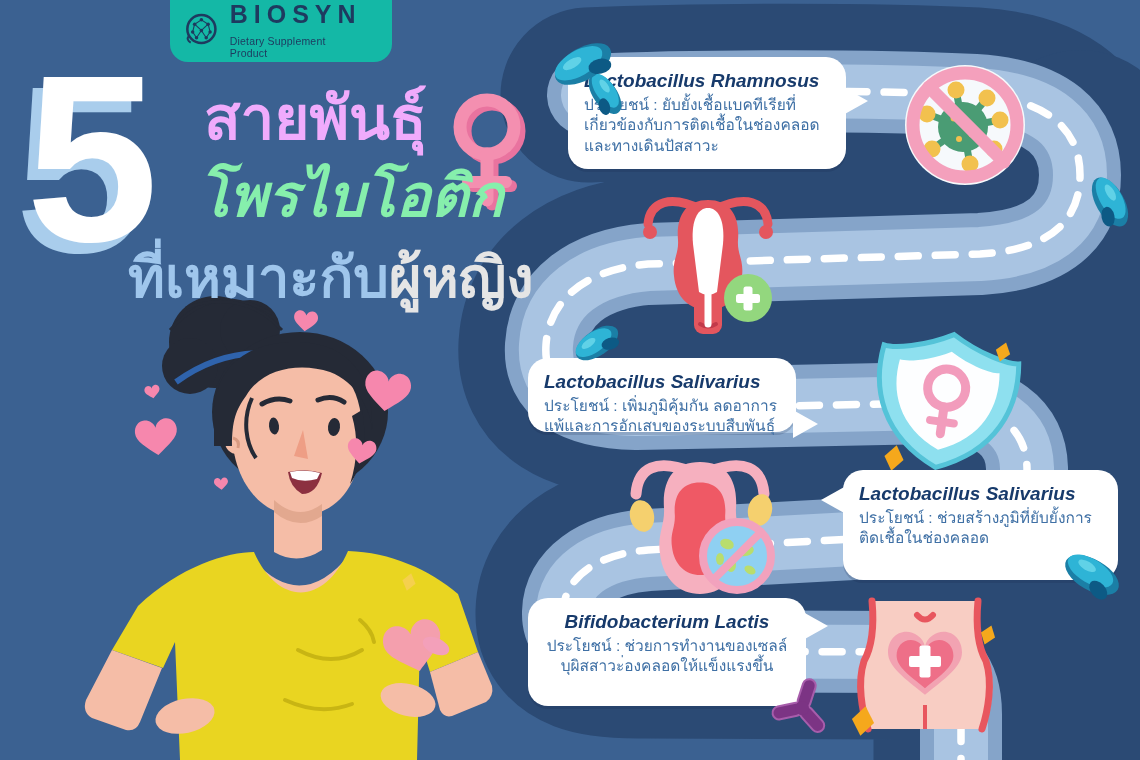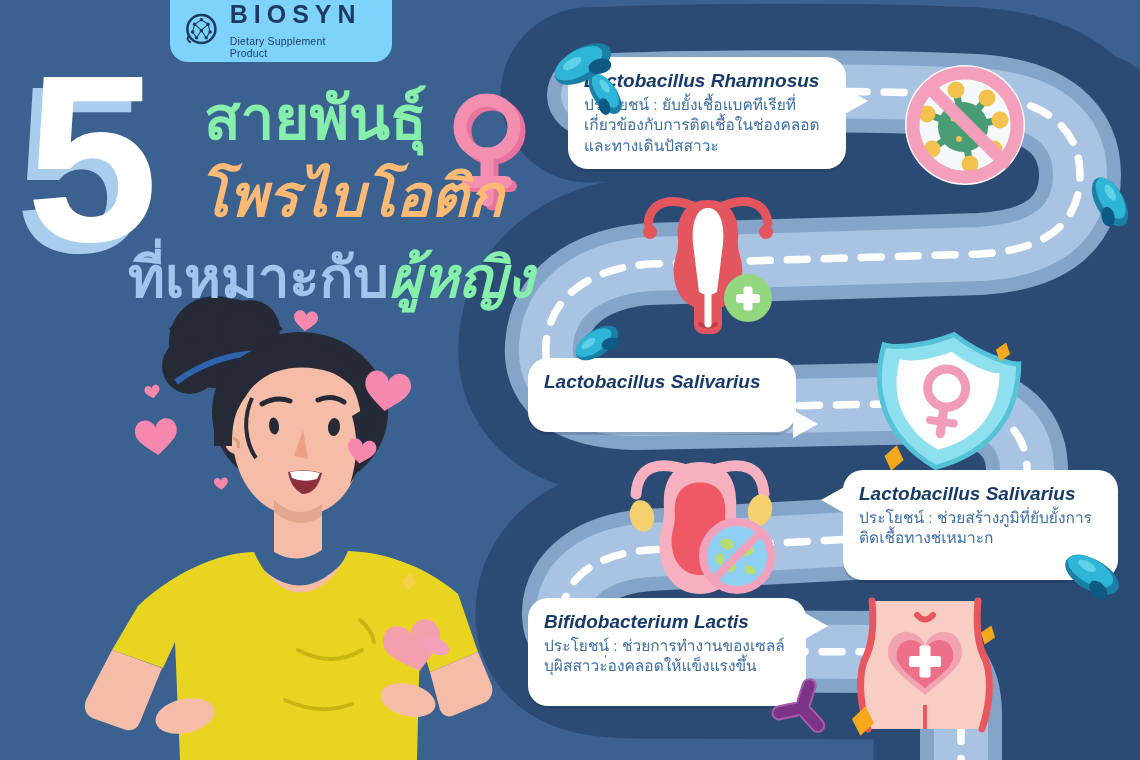--- a/index.html
+++ b/index.html
@@ -2,35 +2,35 @@
 <html><head>
 <meta charset="utf-8">
 <style>
   html,body{margin:0;padding:0;background:#222;}
   .stage{position:relative;width:1140px;height:760px;overflow:hidden;background:#3b6191;
          font-family:"Liberation Sans","DejaVu Sans",sans-serif;}
   .stage svg.base{position:absolute;left:0;top:0;z-index:0;}
   .stage svg.over{position:absolute;left:0;top:0;z-index:3;pointer-events:none;}
 
   
-  .logo{position:absolute;left:170px;top:0;width:222px;height:62px;background:#7dd3fc;
+  .logo{position:absolute;left:170px;top:0;width:222px;height:62px;background:#14b8a6;
         border-radius:0 0 18px 18px;display:flex;align-items:center;gap:9px;
         padding:4px 30px 6px 12px;box-sizing:border-box;z-index:4;}
   .logo-name{font-size:25px;font-weight:800;letter-spacing:6px;color:#1e3a5f;line-height:1;}
   .logo-tag{font-size:10.5px;color:#1e3a5f;margin-top:8px;letter-spacing:.2px;}
 
   
   .big5{position:absolute;left:26px;top:40px;font-size:238px;font-weight:700;color:#fff;
         line-height:1;z-index:4;text-shadow:-11px 11px 0 #a9cdec;}
   .hl{position:absolute;z-index:4;white-space:nowrap;line-height:1.15;}
-  .hl1{left:204px;top:84px;font-size:60px;color:#86efac;font-weight:600;}
-  .hl2{left:198px;top:163px;font-size:58px;color:#fdba74;font-weight:800;font-style:italic;}
+  .hl1{left:204px;top:84px;font-size:60px;color:#f0abfc;font-weight:600;}
+  .hl2{left:198px;top:163px;font-size:58px;color:#86efac;font-weight:800;font-style:italic;}
   .hl3{left:128px;top:246px;font-size:56px;font-weight:700;}
   .hl3 .soft{color:#9fc6ec;text-align:right;}
-  .hl3 .strong{color:#86efac;font-style:italic;}
+  .hl3 .strong{color:#e5e5e5;}
 
   
   .callout{position:absolute;background:#fff;border-radius:20px;z-index:2;
            padding:13px 16px 10px;box-sizing:border-box;
            box-shadow:0 3px 0 rgba(20,40,70,.18);}
   .c-title{font-size:19px;font-weight:800;font-style:italic;color:#173a6b;margin-bottom:3px;
            white-space:nowrap;}
   .c-body{font-size:15.5px;color:#3f70a5;line-height:1.32;overflow-wrap:break-word;}
   .tail{position:absolute;width:0;height:0;}
   .tail-right{right:-22px;border-top:14px solid transparent;border-bottom:14px solid transparent;
@@ -270,30 +270,31 @@
 
   <div class="callout" style="left:568px;top:57px;width:278px;height:112px;">
     <div class="c-title">Lactobacillus Rhamnosus</div>
     <div class="c-body">ประโยชน์ : ยับยั้งเชื้อแบคทีเรียที่​เกี่ยวข้องกับการติดเชื้อในช่องคลอด และ​ทางเดินปัสสาวะ</div>
     <div class="tail tail-right" style="top:30px;"></div>
   </div>
 
 
   <div class="callout" style="left:528px;top:358px;width:268px;height:74px;">
     <div class="c-title">Lactobacillus Salivarius</div>
+    <div class="c-body">ประโยชน์ : เพิ่มภูมิคุ้มกัน ลดอาการแพ้​และการอักเสบของระบบสืบพันธุ์</div>
     <div class="tail tail-right" style="top:52px;"></div>
   </div>
 
   <div class="callout" style="left:843px;top:470px;width:275px;height:110px;">
     <div class="c-title">Lactobacillus Salivarius</div>
-    <div class="c-body">ประโยชน์ : ช่วยสร้างภูมิที่ยับยั้ง​การติดเชื้อทางช่เหมาะก</div>
+    <div class="c-body">ประโยชน์ : ช่วยสร้างภูมิที่ยับยั้ง​การติดเชื้อในช่องคลอด</div>
     <div class="tail tail-left" style="top:16px;"></div>
   </div>
 
-  <div class="callout" style="left:528px;top:598px;width:278px;height:108px;">
+  <div class="callout" style="left:528px;top:598px;width:278px;height:108px;text-align:center;">
     <div class="c-title">Bifidobacterium Lactis</div>
     <div class="c-body">ประโยชน์ : ช่วยการทำงานของเซลล์​บุผิสสาวะ่องคลอดให้แข็งแรงขึ้น</div>
     <div class="tail tail-right" style="top:14px;"></div>
   </div>
 
   <svg class="over" width="1140" height="760" viewBox="0 0 1140 760">
     <use href="#bact" transform="translate(605,94) rotate(55) scale(0.85)"></use>
     <use href="#bact" transform="translate(583,64) rotate(-30) scale(1.15)"></use>
     <use href="#bact" transform="translate(1110,202) rotate(60)"></use>
     <use href="#bact" transform="translate(597,343) rotate(-35) scale(0.9)"></use>

